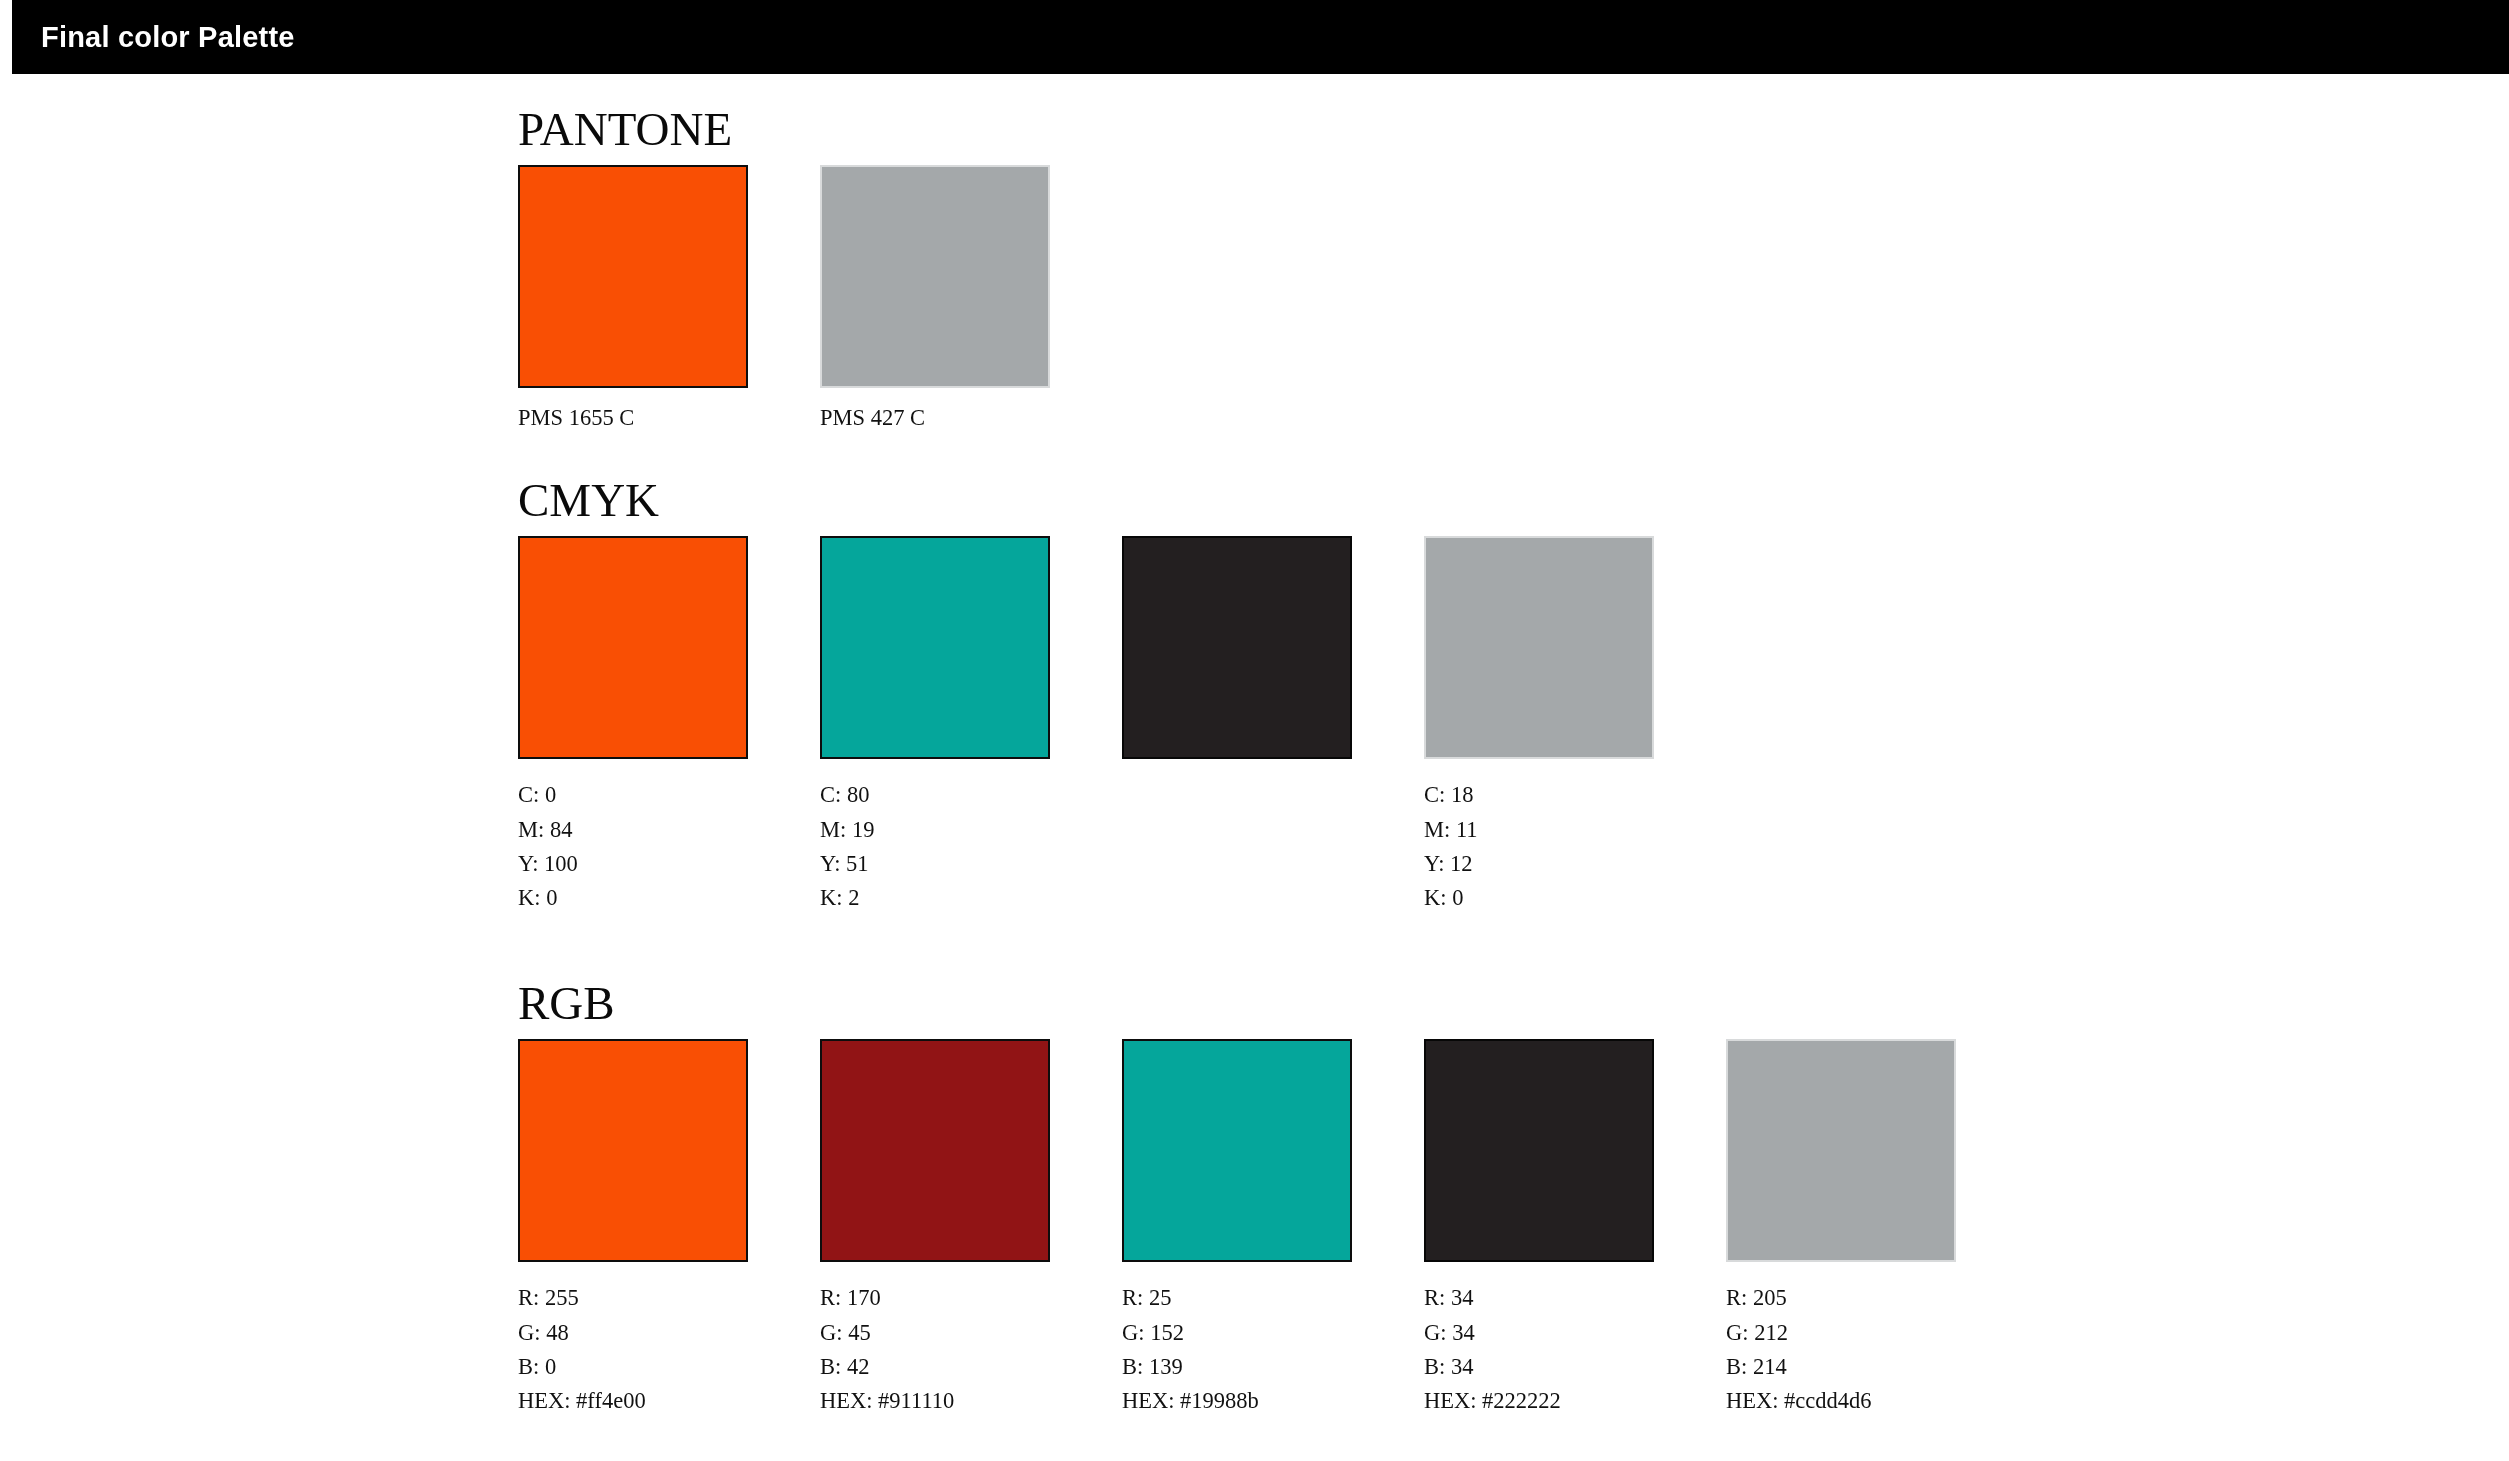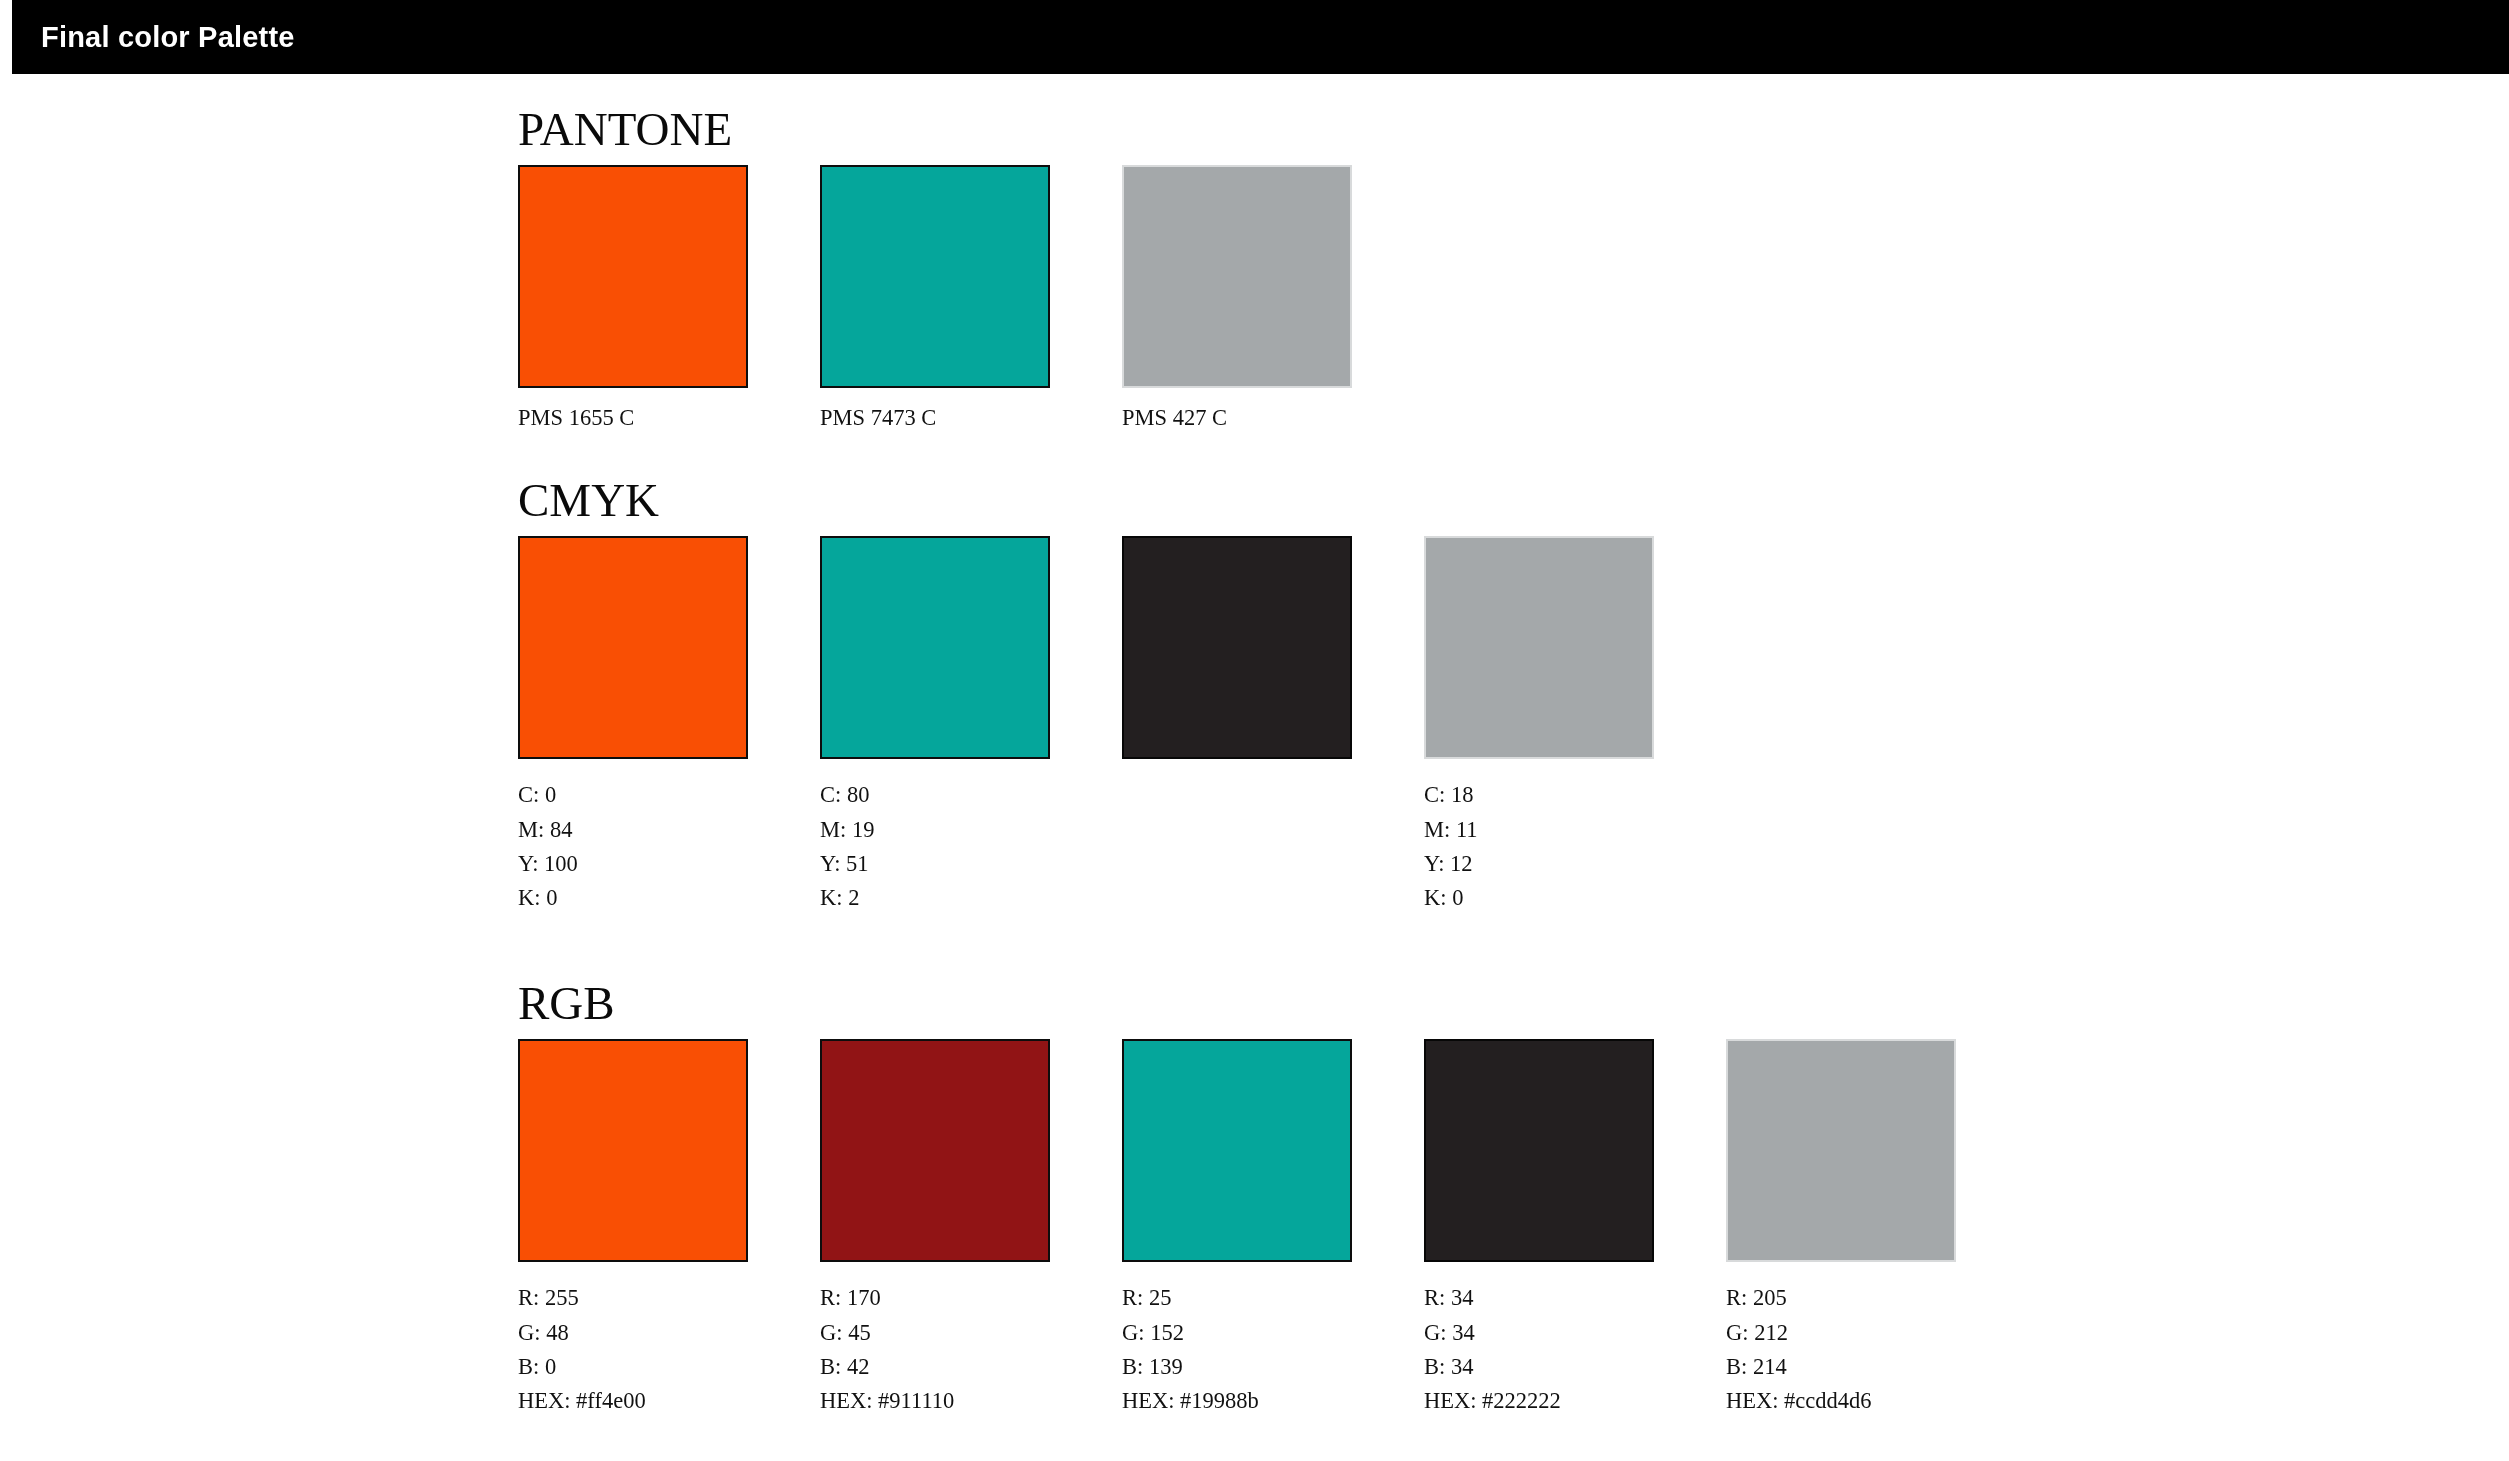--- a/index.html
+++ b/index.html
@@ -116,24 +116,20 @@
   <div class="section" id="section-pantone">
     <div class="section-heading">PANTONE</div>
     <div class="swatch-row">
 
       <div class="swatch-col">
         <div class="swatch-box" style="background: rgb(249, 79, 4); border-color: rgb(13, 13, 13);"></div>
         <div class="swatch-caption">PMS 1655 C</div>
       </div>
 
 
-      <div class="swatch-col">
-        <div class="swatch-box" style="background: rgb(5, 166, 155); border-color: rgb(13, 13, 13);"></div>
-        <div class="swatch-caption">PMS 7473 C</div>
-      </div>
 
 
       <div class="swatch-col">
         <div class="swatch-box light-border" style="background: rgb(164, 168, 170); border-color: rgb(216, 218, 219);"></div>
         <div class="swatch-caption">PMS 427 C</div>
       </div>
 
     </div>
   </div>
 

